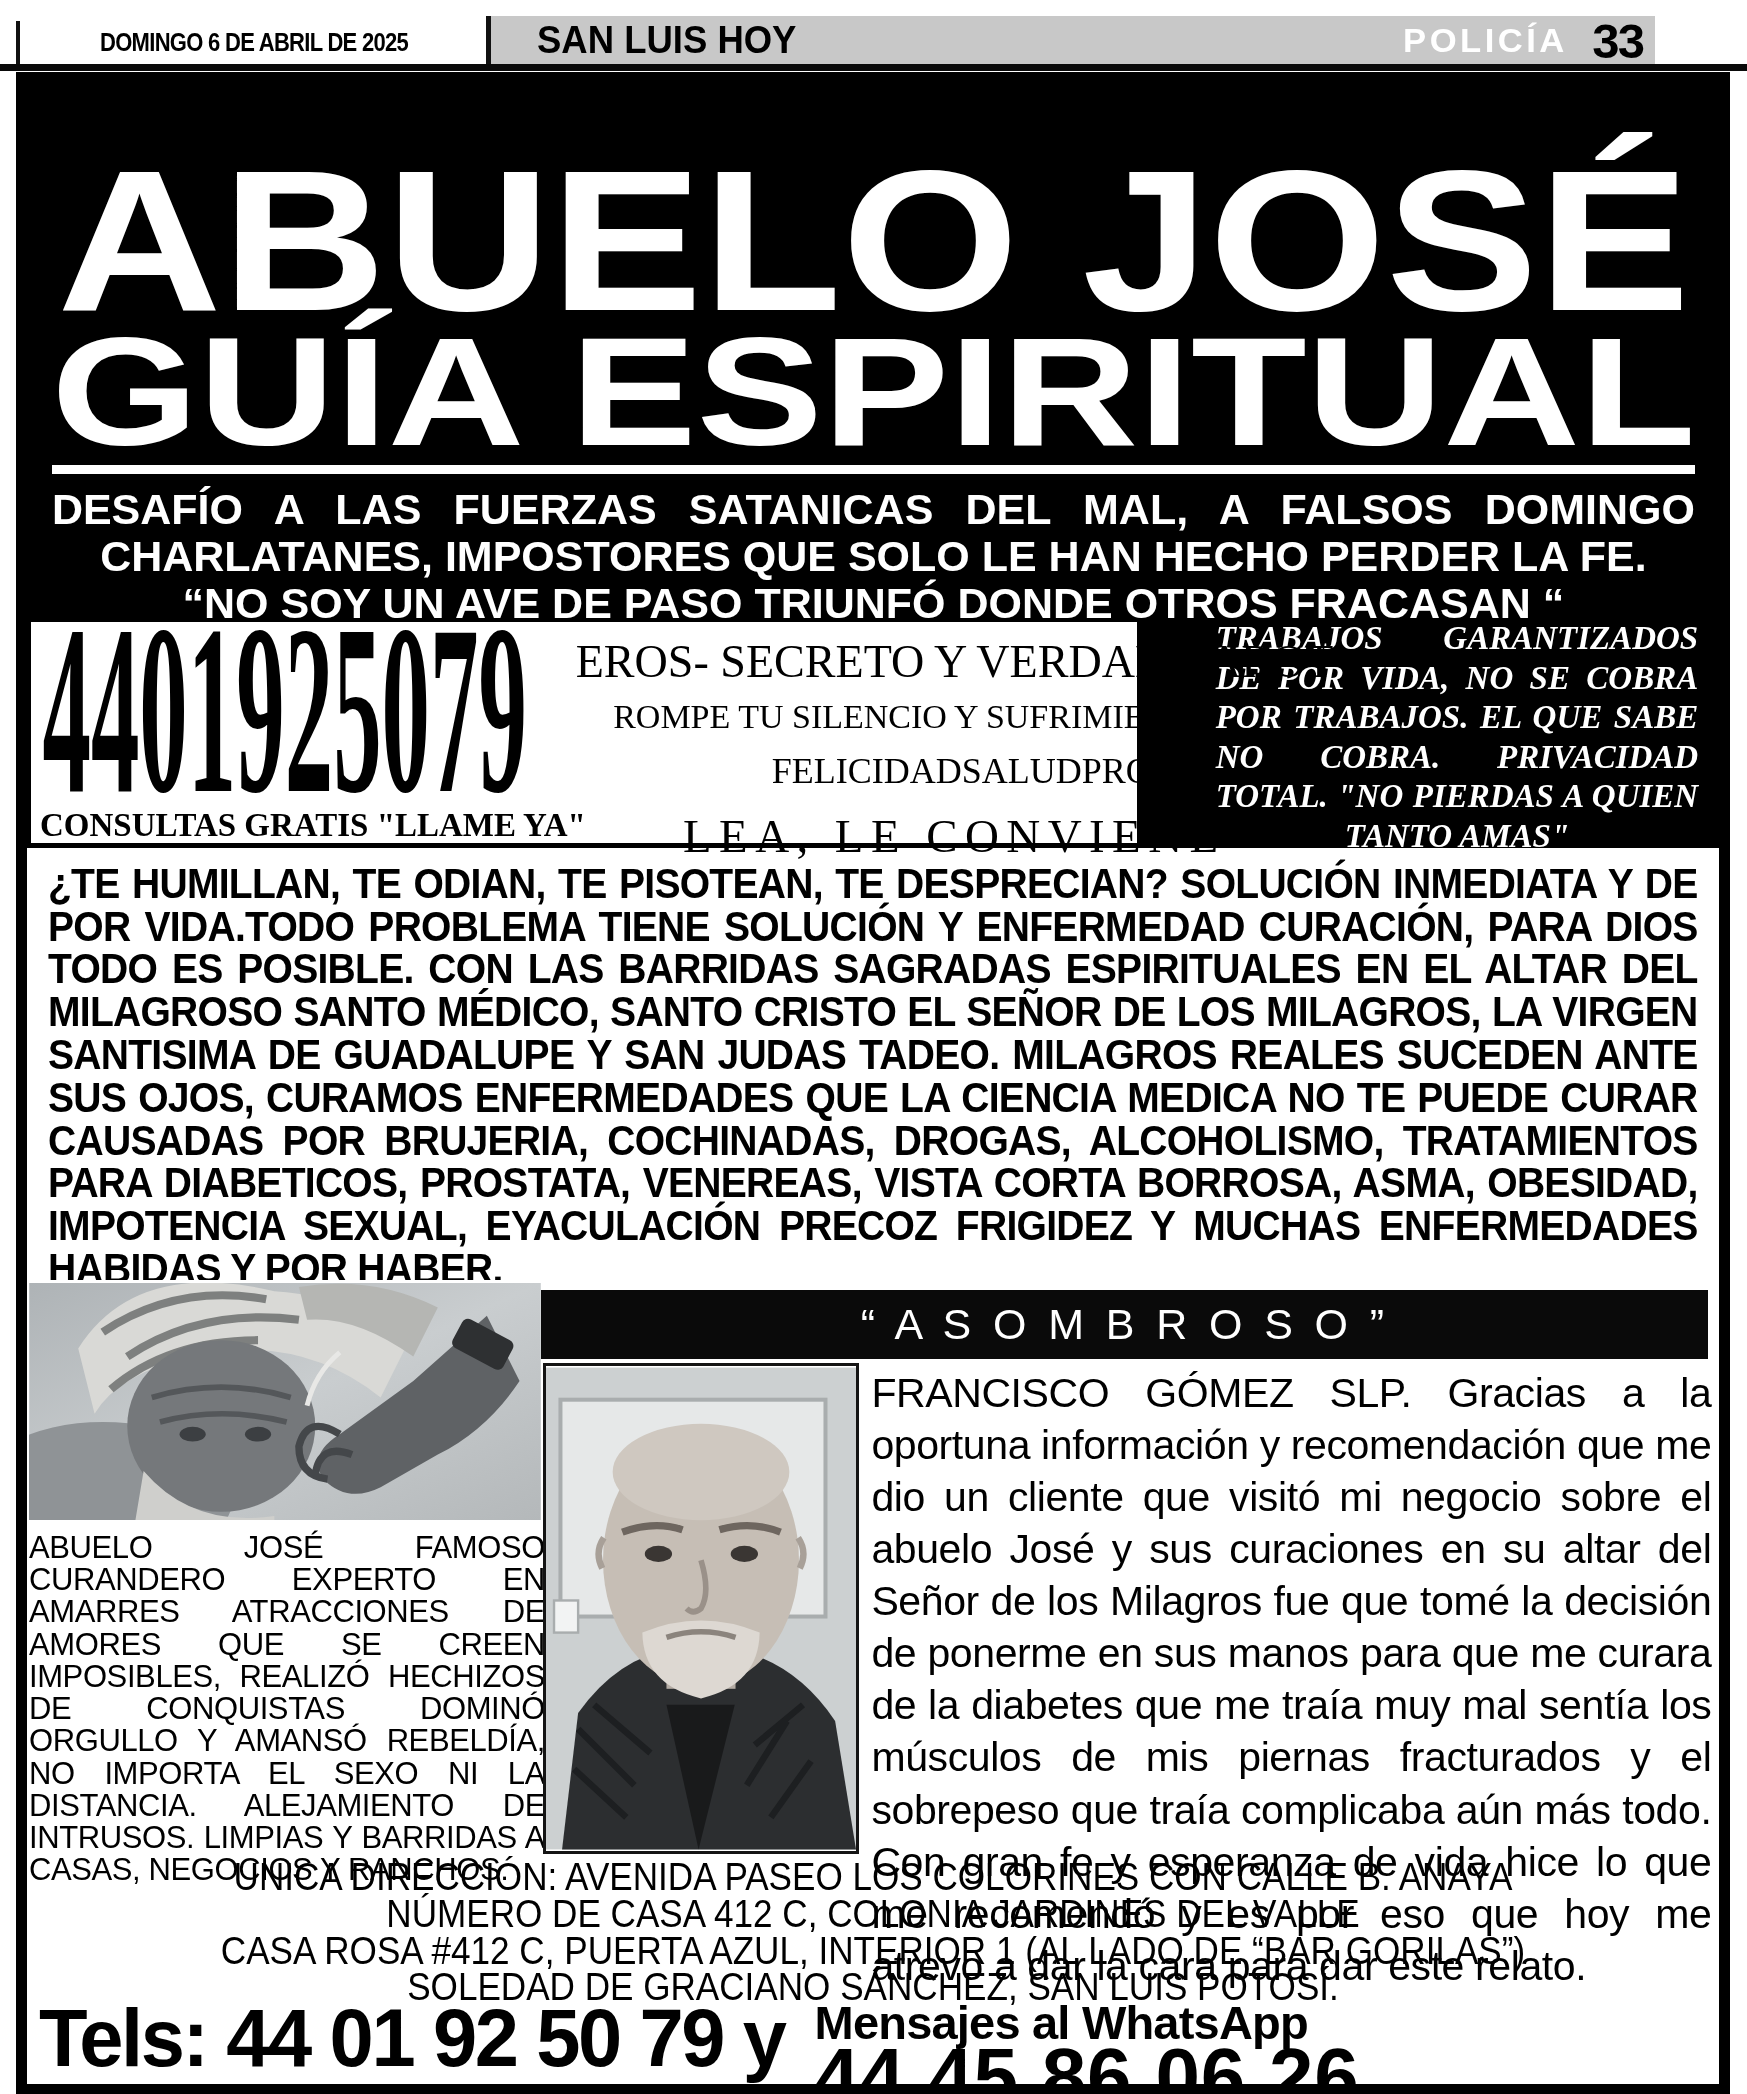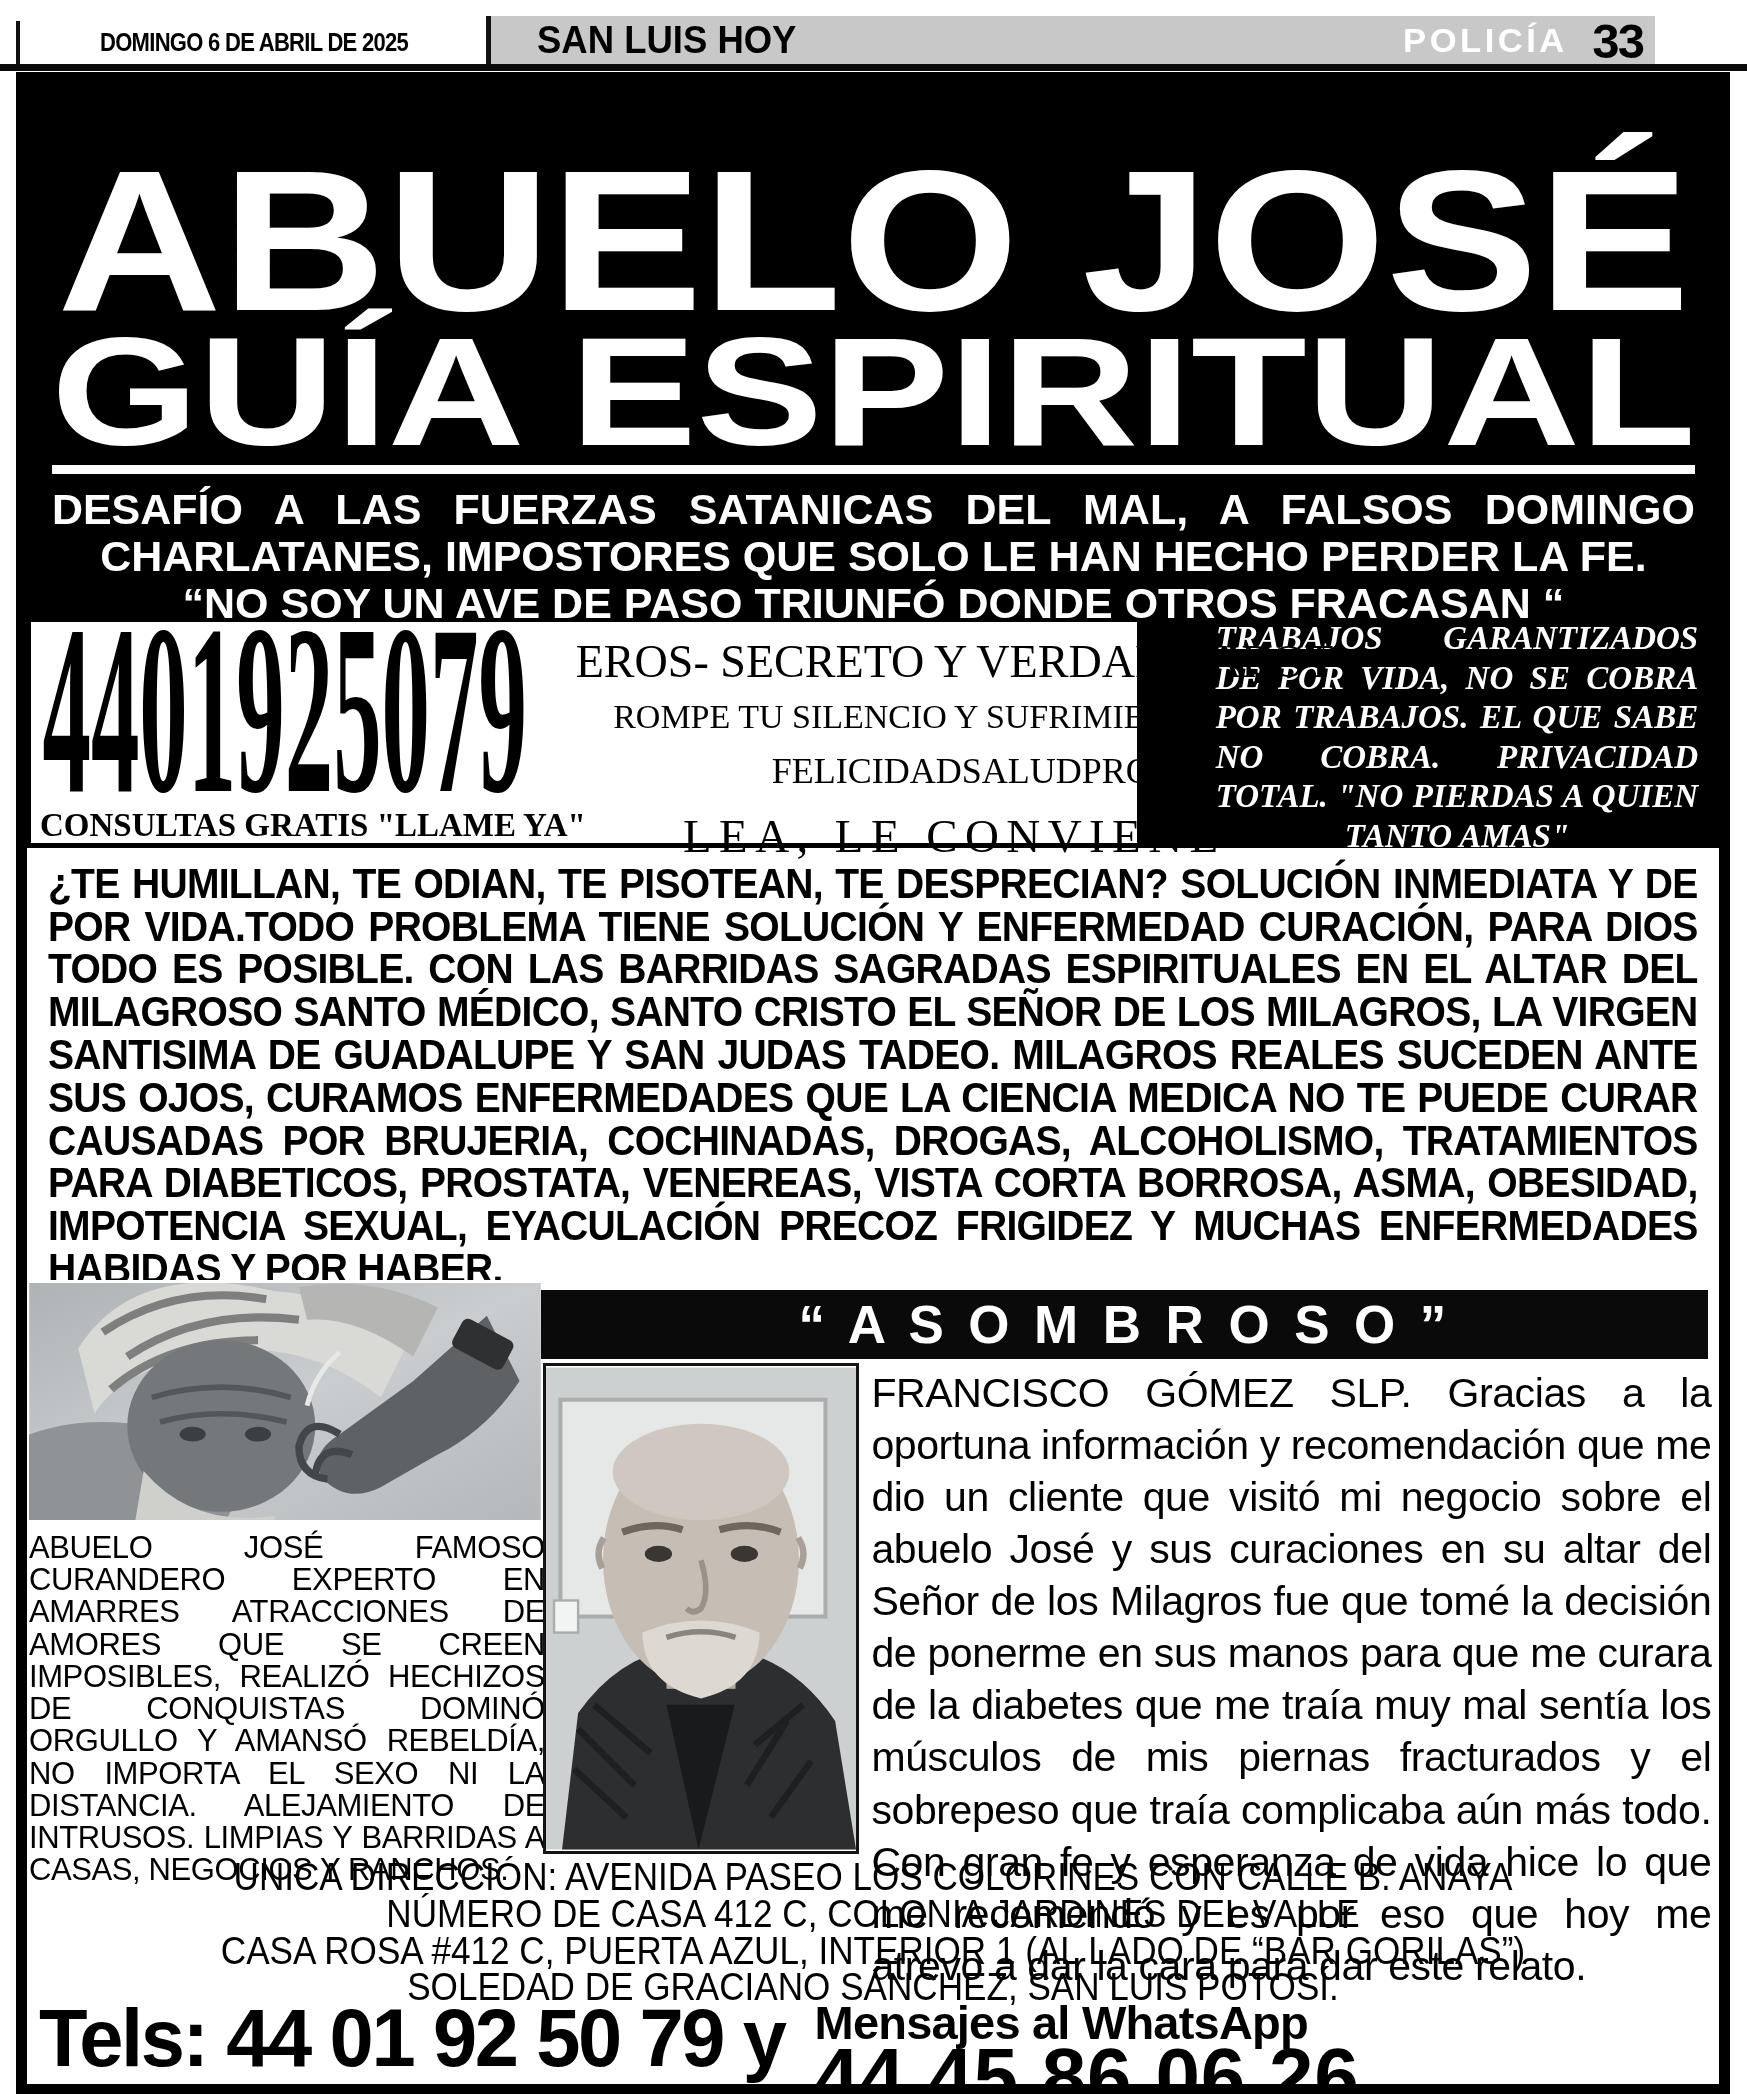--- a/index.html
+++ b/index.html
@@ -46,21 +46,21 @@
 
   
   .main-paragraph{height:432px;background:#fff;padding:14.7px 21px 0 21px;box-sizing:border-box;overflow:hidden;}
   .para-inner{font-weight:700;font-size:42px;line-height:1.02;letter-spacing:-0.8px;text-align:justify;transform:scaleX(.93);transform-origin:left top;width:107.5%;}
 
   
   .media-area{position:relative;height:583px;background:#fff;}
   .left-photo{position:absolute;left:1.6px;top:3.3px;width:512px;height:237px;}
   .photo-caption{position:absolute;left:1.6px;top:252px;width:516px;font-size:31px;line-height:1.04;text-align:justify;letter-spacing:-0.4px;}
   .asombroso-bar{position:absolute;left:514px;top:9.8px;width:1167px;height:69px;background:#0a0a0a;display:flex;align-items:center;justify-content:center;}
-  .asombroso-text{color:#fff;font-weight:700;font-size:53px;letter-spacing:4.9px;white-space:nowrap;}
+  .asombroso-text{color:#fff;font-weight:400;font-size:43px;letter-spacing:4.9px;white-space:nowrap;}
   .mid-photo{position:absolute;left:516px;top:83px;width:316px;height:491px;border:3.3px solid #141414;box-sizing:border-box;}
   .testimonial{position:absolute;left:844px;top:87px;width:840px;font-size:41px;line-height:1.27;text-align:justify;letter-spacing:-0.4px;}
 
   
   .address{height:139px;display:flex;flex-direction:column;justify-content:center;transform:scaleX(.9);transform-origin:center top;}
   .address-line{text-align:center;font-size:39px;line-height:.94;letter-spacing:0;white-space:nowrap;}
   .tels-row{height:82px;display:flex;align-items:flex-start;padding-left:11.5px;box-sizing:border-box;}
   .tels-main{font-size:82px;font-weight:700;letter-spacing:-2.5px;line-height:.88;white-space:nowrap;transform:scaleX(.97);transform-origin:left bottom;}
   .wa-stack{margin-left:7px;padding-bottom:1.6px;}
   .wa-label{font-size:47px;font-weight:700;line-height:.9;letter-spacing:-0.8px;white-space:nowrap;}

